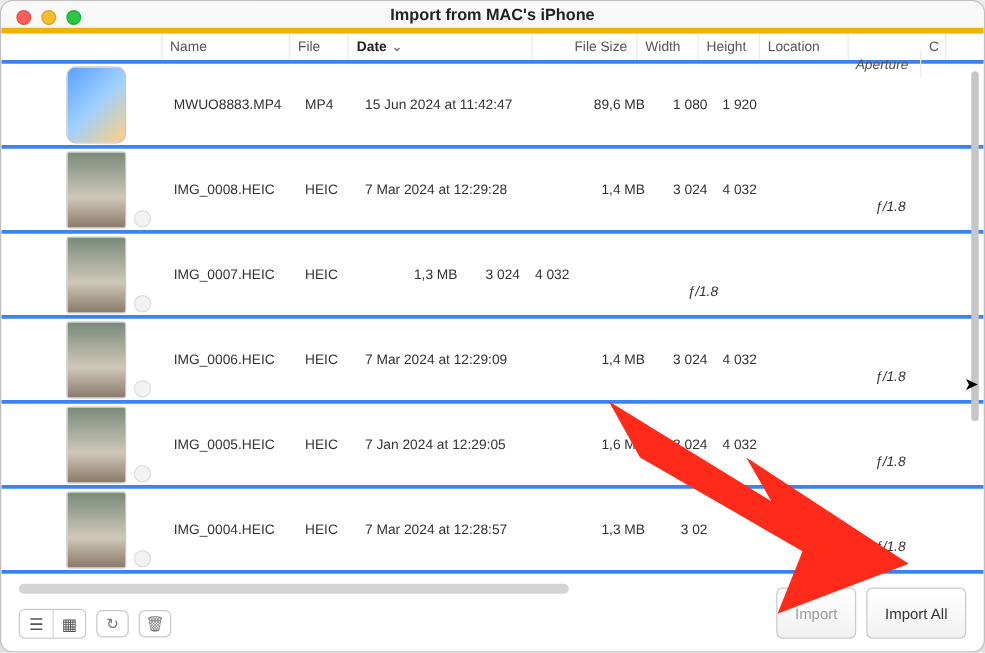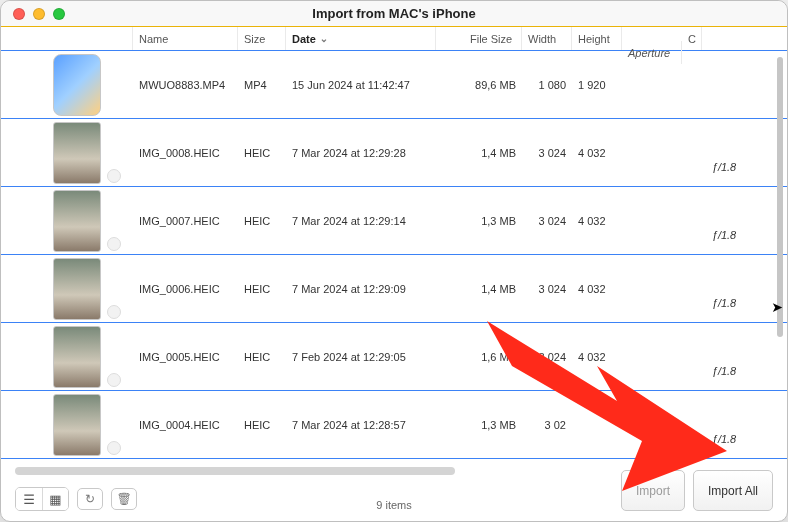--- a/index.html
+++ b/index.html
@@ -22,21 +22,21 @@
     box-shadow: 0 8px 24px rgba(0,0,0,.18);
     display: flex;
     flex-direction: column;
     position: relative;
   }
   .titlebar {
     height: 26px;
     display: flex;
     align-items: center;
     position: relative;
-    border-bottom: 1px solid #eab308;
+    border-bottom: 5px solid #eab308;
     background: #f8f8f8;
     border-radius: 10px 10px 0 0;
   }
   .traffic {
     display: flex;
     gap: 8px;
     position: absolute;
     left: 12px;
     top: 7px;
   }
@@ -52,21 +52,21 @@
   }
 
   .tablewrap {
     flex: 1;
     position: relative;
     overflow: hidden;
   }
   .header-row, .row {
     display: flex;
     align-items: center;
-    border-bottom: 1px solid #3b82f6;
+    border-bottom: 3px solid #3b82f6;
     padding-left: 16px;
     padding-right: 30px;
   }
   .header-row {
     height: 24px;
     font-size: 11px;
     color: #555;
     background: #fff;
     position: sticky;
     top: 0;
@@ -78,21 +78,21 @@
   }
   .col { padding: 0 6px; overflow:hidden; white-space:nowrap; text-overflow:ellipsis; }
   .c-thumb   { width: 116px; }
   .c-name    { width: 105px; }
   .c-kind    { width: 48px; }
   .c-date    { width: 150px; }
   .c-size    { width: 58px; text-align:right;margin-left:28px;}
   .c-width   { width: 50px; text-align:right;}
   .c-height  { width: 50px; }
   .c-loc     { width: 72px; }
-  .c-ap      { width: 60px; text-align:center; font-style: italic; margin-top: 28px;}
+  .c-ap      { width: 60px; text-align:left; font-style: italic; margin-top: 28px;}
   .c-cam     { width: 20px; }
 
   .header-row .c-thumb { }
   .header-row .sort-ind::after {
     content: "⌄";
     font-size: 10px;
     color:#777;
     margin-left: 4px;
   }
   .header-row .c-date { font-weight:600; color:#222;}
@@ -227,25 +227,26 @@
       <div class="dot green"></div>
     </div>
     <div class="title">Import from MAC's iPhone</div>
   </div>
 
   <div class="tablewrap">
 
     <div class="header-row">
       <div class="col c-thumb"></div>
       <div class="col c-name">Name</div>
-      <div class="col c-kind">Size</div>
+      <div class="col c-kind">File</div>
       <div class="col c-date sort-ind">Date</div>
       <div class="col c-size">File Size</div>
       <div class="col c-width">Width</div>
       <div class="col c-height">Height</div>
+      <div class="col c-loc">Location</div>
       <div class="col c-ap">Aperture</div>
       <div class="col c-cam">C</div>
     </div>
 
     <div class="rows-scroller" id="rows-scroller">
         <div class="row">
           <div class="col c-thumb">
             <span class="thumb phone"></span>
           </div>
           <div class="col c-name">MWUO8883.MP4</div>
@@ -271,21 +272,20 @@
           <div class="col c-loc"></div>
           <div class="col c-ap">ƒ/1.8</div>
         </div>
         <div class="row">
           <span class="status-dot"></span>
           <div class="col c-thumb">
             <span class="thumb heic"></span>
           </div>
           <div class="col c-name">IMG_0007.HEIC</div>
           <div class="col c-kind">HEIC</div>
-          <div class="col c-date">7 Mar 2024 at 12:29:14</div>
           <div class="col c-size">1,3 MB</div>
           <div class="col c-width">3 024</div>
           <div class="col c-height">4 032</div>
           <div class="col c-loc"></div>
           <div class="col c-ap">ƒ/1.8</div>
         </div>
         <div class="row">
           <span class="status-dot"></span>
           <div class="col c-thumb">
             <span class="thumb heic"></span>
@@ -299,21 +299,21 @@
           <div class="col c-loc"></div>
           <div class="col c-ap">ƒ/1.8</div>
         </div>
         <div class="row">
           <span class="status-dot"></span>
           <div class="col c-thumb">
             <span class="thumb heic"></span>
           </div>
           <div class="col c-name">IMG_0005.HEIC</div>
           <div class="col c-kind">HEIC</div>
-          <div class="col c-date">7 Feb 2024 at 12:29:05</div>
+          <div class="col c-date">7 Jan 2024 at 12:29:05</div>
           <div class="col c-size">1,6 MB</div>
           <div class="col c-width">3 024</div>
           <div class="col c-height">4 032</div>
           <div class="col c-loc"></div>
           <div class="col c-ap">ƒ/1.8</div>
         </div>
         <div class="row">
           <span class="status-dot"></span>
           <div class="col c-thumb">
             <span class="thumb heic"></span>
@@ -338,21 +338,20 @@
 
   <div class="toolbar">
     <div class="tb-group">
       <button class="tb-btn">☰</button>
       <button class="tb-btn">▦</button>
     </div>
     <button class="tb-btn-single">↻</button>
     <button class="tb-btn-single">🗑</button>
   </div>
 
-  <div class="footer-info">9 items</div>
 
   <div class="right-buttons">
     <button class="mac-btn dim">Import</button>
     <button class="mac-btn">Import All</button>
   </div>
 
   <svg class="big-arrow" viewBox="0 0 260 180">
     <polygon fill="#ff2a1a" points="20,10 150,90 130,55 260,140 155,180 175,130 45,55"></polygon>
   </svg>
 

